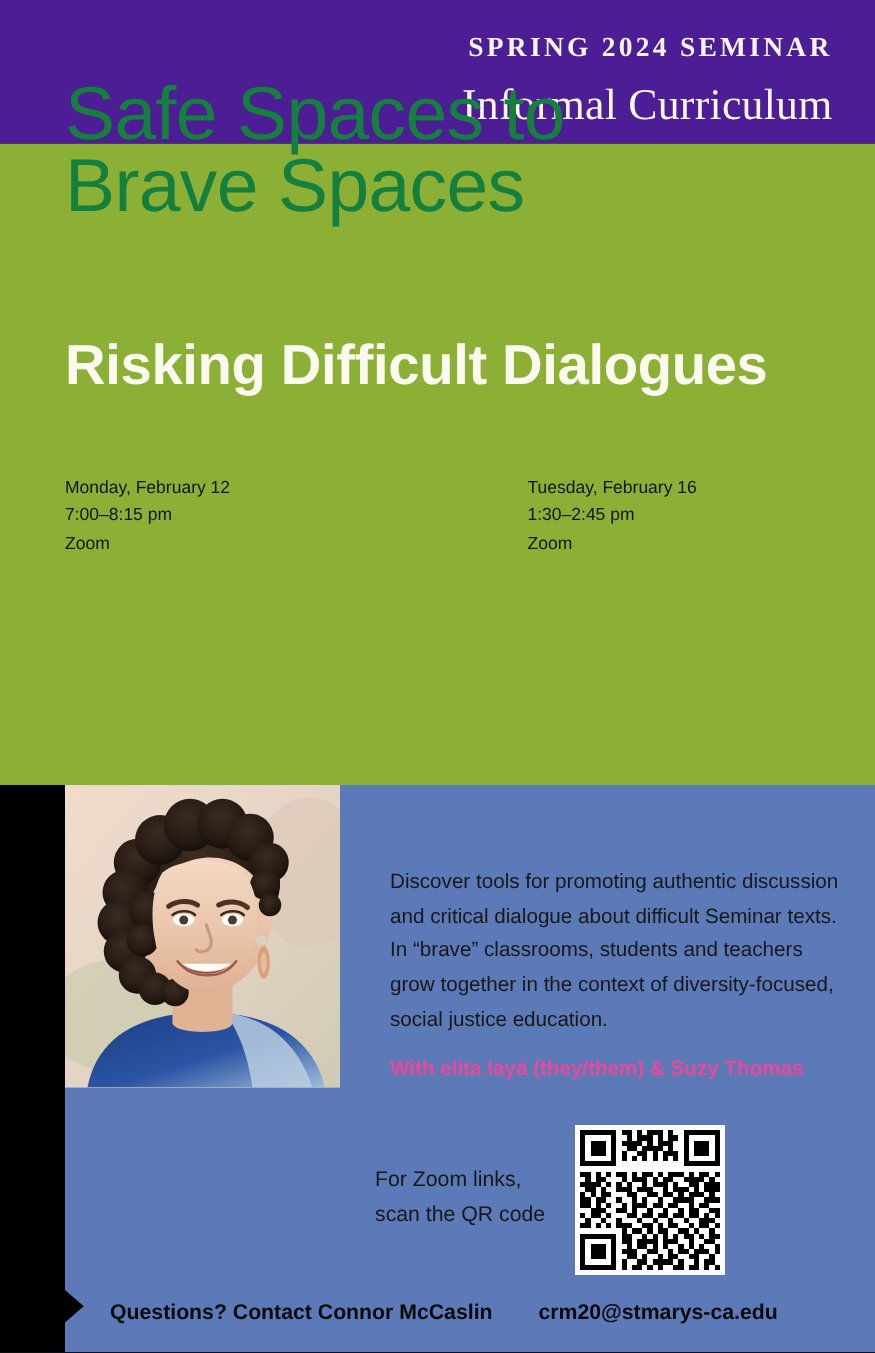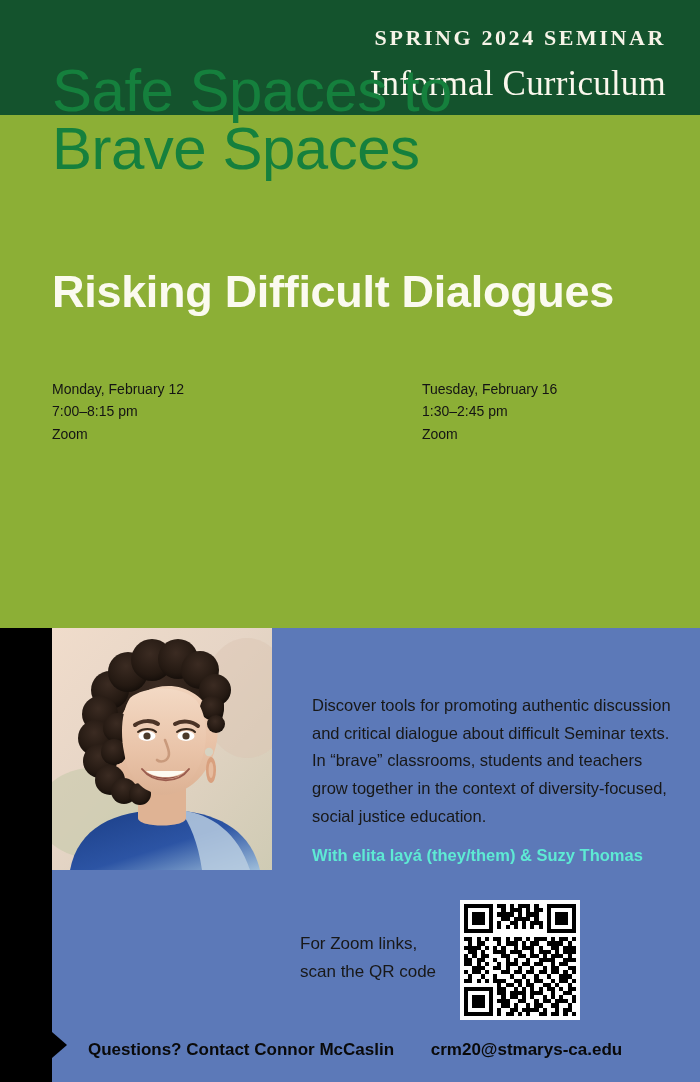--- a/index.html
+++ b/index.html
@@ -14,21 +14,21 @@
     overflow: hidden;
     background: #000000;
     font-family: "Liberation Sans", sans-serif;
   }
 
   
   .header-band {
     position: absolute;
     left: 0; top: 0;
     width: 700px; height: 115px;
-    background: #14532d;
+    background: #4c1d95;
   }
   .header-inner {
     position: absolute;
     right: 34px;
     top: 26px;
     text-align: right;
   }
   .kicker {
     font-family: "Liberation Serif", serif;
     font-weight: bold;
@@ -143,21 +143,21 @@
     font-size: 16.5px;
     line-height: 1.68;
     font-weight: normal;
     margin-top: 32px;
   }
   .presenters {
     position: absolute;
     left: 312px;
     top: 845px;
     width: 370px;
-    color: #5eead4;
+    color: #ec4899;
     font-size: 16.5px;
     font-weight: bold;
     line-height: 1.3;
     white-space: nowrap;
   }
 
   
   .qr-caption {
     position: absolute;
     left: 300px;

